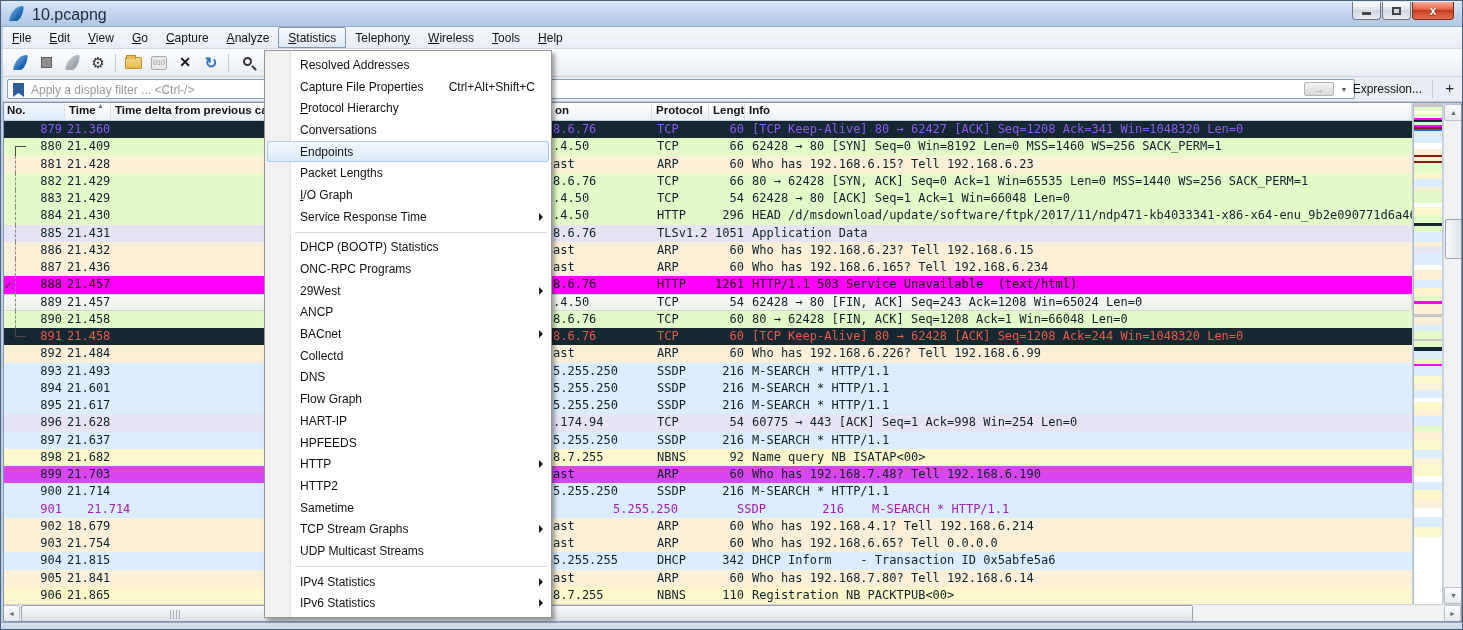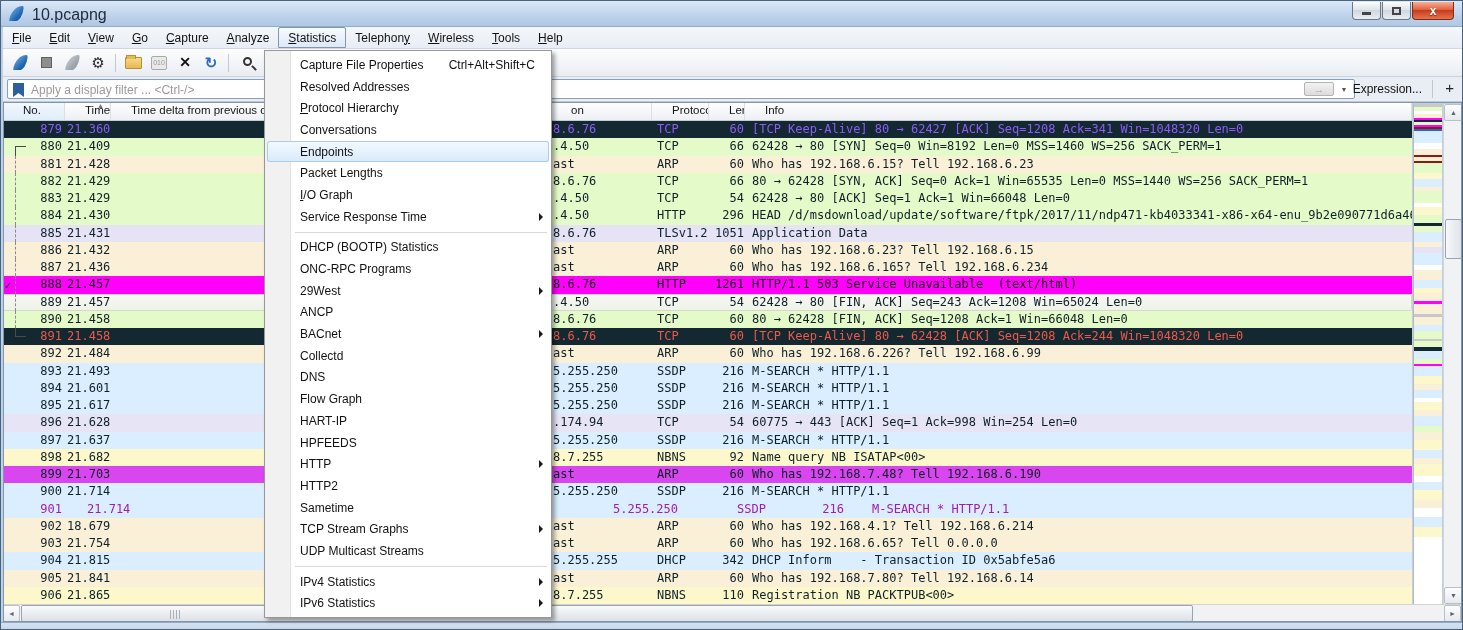--- a/index.html
+++ b/index.html
@@ -51,21 +51,21 @@
   .apply-btn{position:absolute;right:20px;top:2px;width:30px;height:14px;background:linear-gradient(#f2f2f2,#dcdcdc);
     border:1px solid #b4b4b4;border-radius:2px;color:#a8a8a8;font-size:11px;font-weight:bold;text-align:center;line-height:13px;}
   .caret-btn{position:absolute;right:3px;top:4px;width:14px;height:11px;font-size:7px;color:#555;text-align:center;line-height:11px;}
   .expr-label{position:absolute;right:40px;top:5px;font-size:12px;color:#111;}
   .fb-sep{position:absolute;right:29px;top:3px;width:1px;height:18px;background:#c0c7d1;}
   .plus-btn{position:absolute;right:8px;top:2px;font-size:15px;color:#222;}
   
   .pktheader{position:absolute;left:2px;top:101px;width:1409px;height:19px;display:grid;
     grid-template-columns:62px 46px 440px 101px 57px 36px 1fr;background:linear-gradient(#ffffff,#edf0f4);
     border-bottom:1px solid #c6ccd4;font-size:11.5px;color:#141414;}
-  .hcell{border-right:1px solid #dbdfe4;padding:2px 0 0 20px;overflow:hidden;white-space:nowrap;position:relative;}
+  .hcell{border-right:1px solid #dbdfe4;padding:2px 0 0 4px;overflow:hidden;white-space:nowrap;position:relative;font-weight:bold;}
   .hcell.sorted{background:linear-gradient(#f2f8fe,#e0edfa);}
   .sort-arrow{position:absolute;left:94px;top:0px;font-size:7px;color:#6d7680;z-index:5;}
   .rows{position:absolute;left:2px;top:120px;width:1409px;height:483px;background:#fff;overflow:hidden;}
   .row{display:grid;grid-template-columns:62px 46px 440px 101px 57px 36px 1fr;height:17.25px;
     font-family:"DejaVu Sans Mono",monospace;font-size:12px;line-height:17.3px;white-space:pre;}
   .row>div{overflow:hidden;}
   .c-no{text-align:right;padding-right:3px;position:relative;}
   .c-time{padding-left:2px;}
   .c-dest{padding-left:2px;}
   .c-proto{padding-left:5px;}
@@ -341,27 +341,27 @@
     <span class="hs-btn" style="left:1441px">►</span>
   </div>
 
   <div class="panel-border"></div>
 
   <div class="statusbar"></div>
 
   <div class="menu-popup" id="menu-popup">
     <div class="menu-gutter"></div>
   <div class="menu-item">
+        <span class="mi-label"><span>Resolved Addresses</span></span>
+      </div>
+      <div class="menu-item">
         <span class="mi-label"><span>Capture File Properties</span></span>
         <span class="mi-shortcut">Ctrl+Alt+Shift+C</span>
       </div>
       <div class="menu-item">
-        <span class="mi-label"><span>Resolved Addresses</span></span>
-      </div>
-      <div class="menu-item">
         <span class="mi-label"><span><u>P</u>rotocol Hierarchy</span></span>
       </div>
       <div class="menu-item">
         <span class="mi-label"><span>Conversations</span></span>
       </div>
       <div class="menu-item hl">
         <span class="mi-label"><span>Endpoints</span></span>
       </div>
       <div class="menu-item">
         <span class="mi-label"><span>Packet Lengths</span></span>

